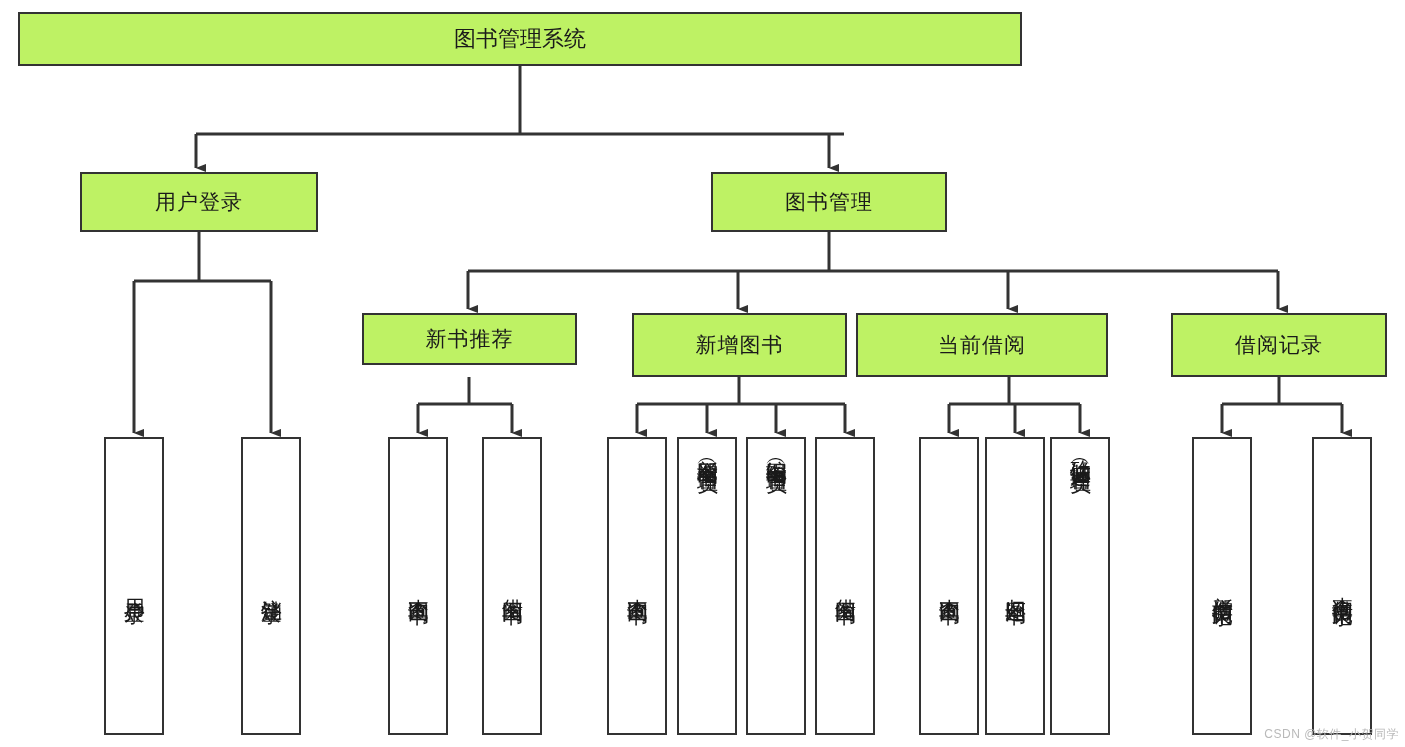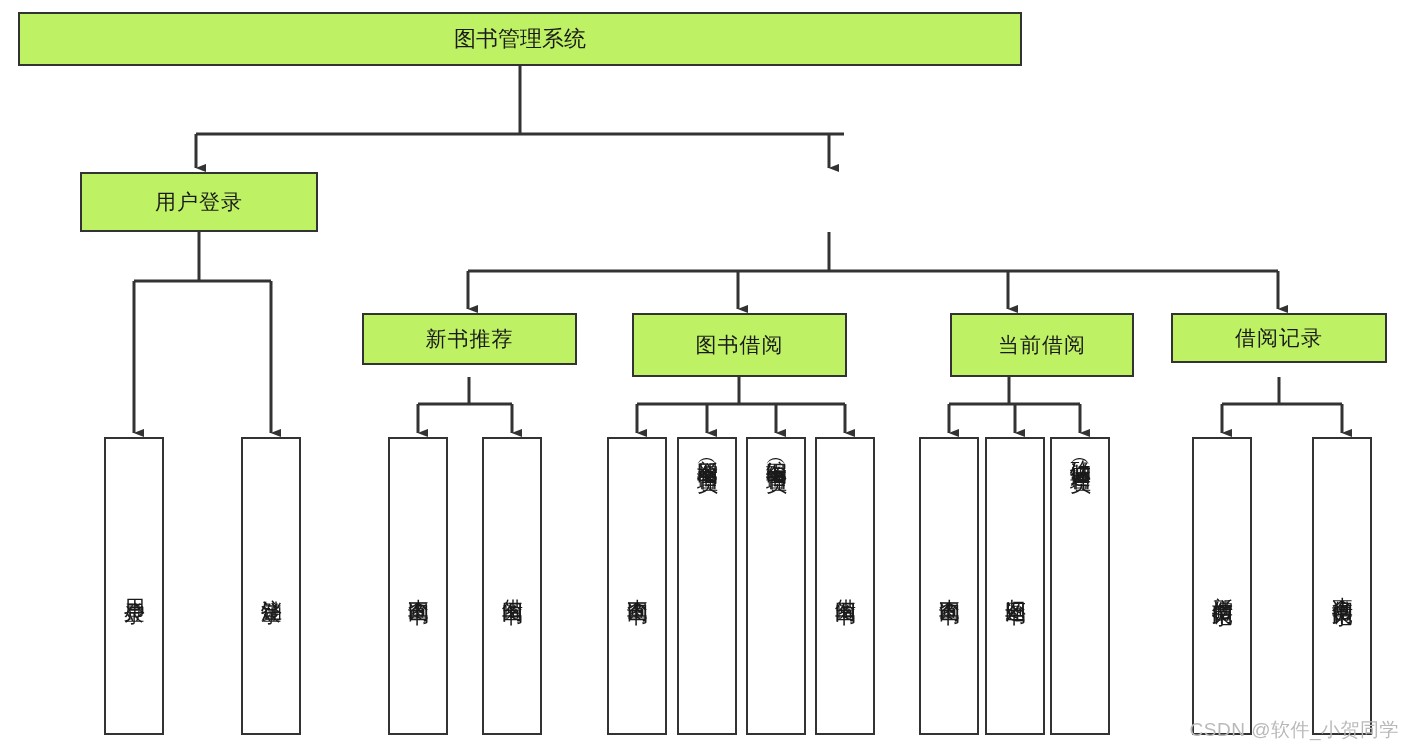--- a/index.html
+++ b/index.html
@@ -22,21 +22,21 @@
      font-size:21px;
      line-height:1.18;
      letter-spacing:2px;
      color:#1a1a1a;
      white-space:nowrap;
   }
   .leaf.mid{align-items:center;}
   .leaf.top{align-items:flex-start;}
   .leaf.top .vtxt{padding-top:4px;}
 
-  .watermark{position:absolute;right:6px;bottom:4px;font-size:19px;color:#b9b9b9;
+  .watermark{position:absolute;right:6px;bottom:4px;font-size:12px;color:#b9b9b9;
              letter-spacing:.5px;white-space:nowrap;}
 </style>
 </head>
 <body>
 
 <div id="canvas">
 
   <svg class="lines" viewBox="0 0 1405 747">
     <defs>
       <marker id="ah" markerWidth="9" markerHeight="11" refX="4.2" refY="10.4" orient="auto" markerUnits="userSpaceOnUse">
@@ -87,31 +87,34 @@
     </g>
   </svg>
 
   <div class="node root" style="left:18px;top:12px;width:1004px;height:54px;">
     <span>图书管理系统</span>
   </div>
 
   <div class="node h" style="left:80px;top:172px;width:238px;height:60px;">
     <span>用户登录</span>
   </div>
+  <div class="node h" style="left:711px;top:172px;width:236px;height:60px;">
+    <span>图书管理</span>
+  </div>
 
   <div class="node h" style="left:362px;top:313px;width:215px;height:52px;">
     <span>新书推荐</span>
   </div>
   <div class="node h" style="left:632px;top:313px;width:215px;height:64px;">
-    <span>图书借阅</span>
+    <span>新增图书</span>
   </div>
-  <div class="node h" style="left:950px;top:313px;width:184px;height:64px;">
+  <div class="node h" style="left:856px;top:313px;width:252px;height:64px;">
     <span>当前借阅</span>
   </div>
-  <div class="node h" style="left:1171px;top:313px;width:216px;height:50px;">
+  <div class="node h" style="left:1171px;top:313px;width:216px;height:64px;">
     <span>借阅记录</span>
   </div>
 
   <div class="leaf mid" style="left:104px;top:437px;width:60px;height:298px;">
     <span class="vtxt">用户登录</span>
   </div>
   <div class="leaf mid" style="left:241px;top:437px;width:60px;height:298px;">
     <span class="vtxt">注销登录</span>
   </div>
 

